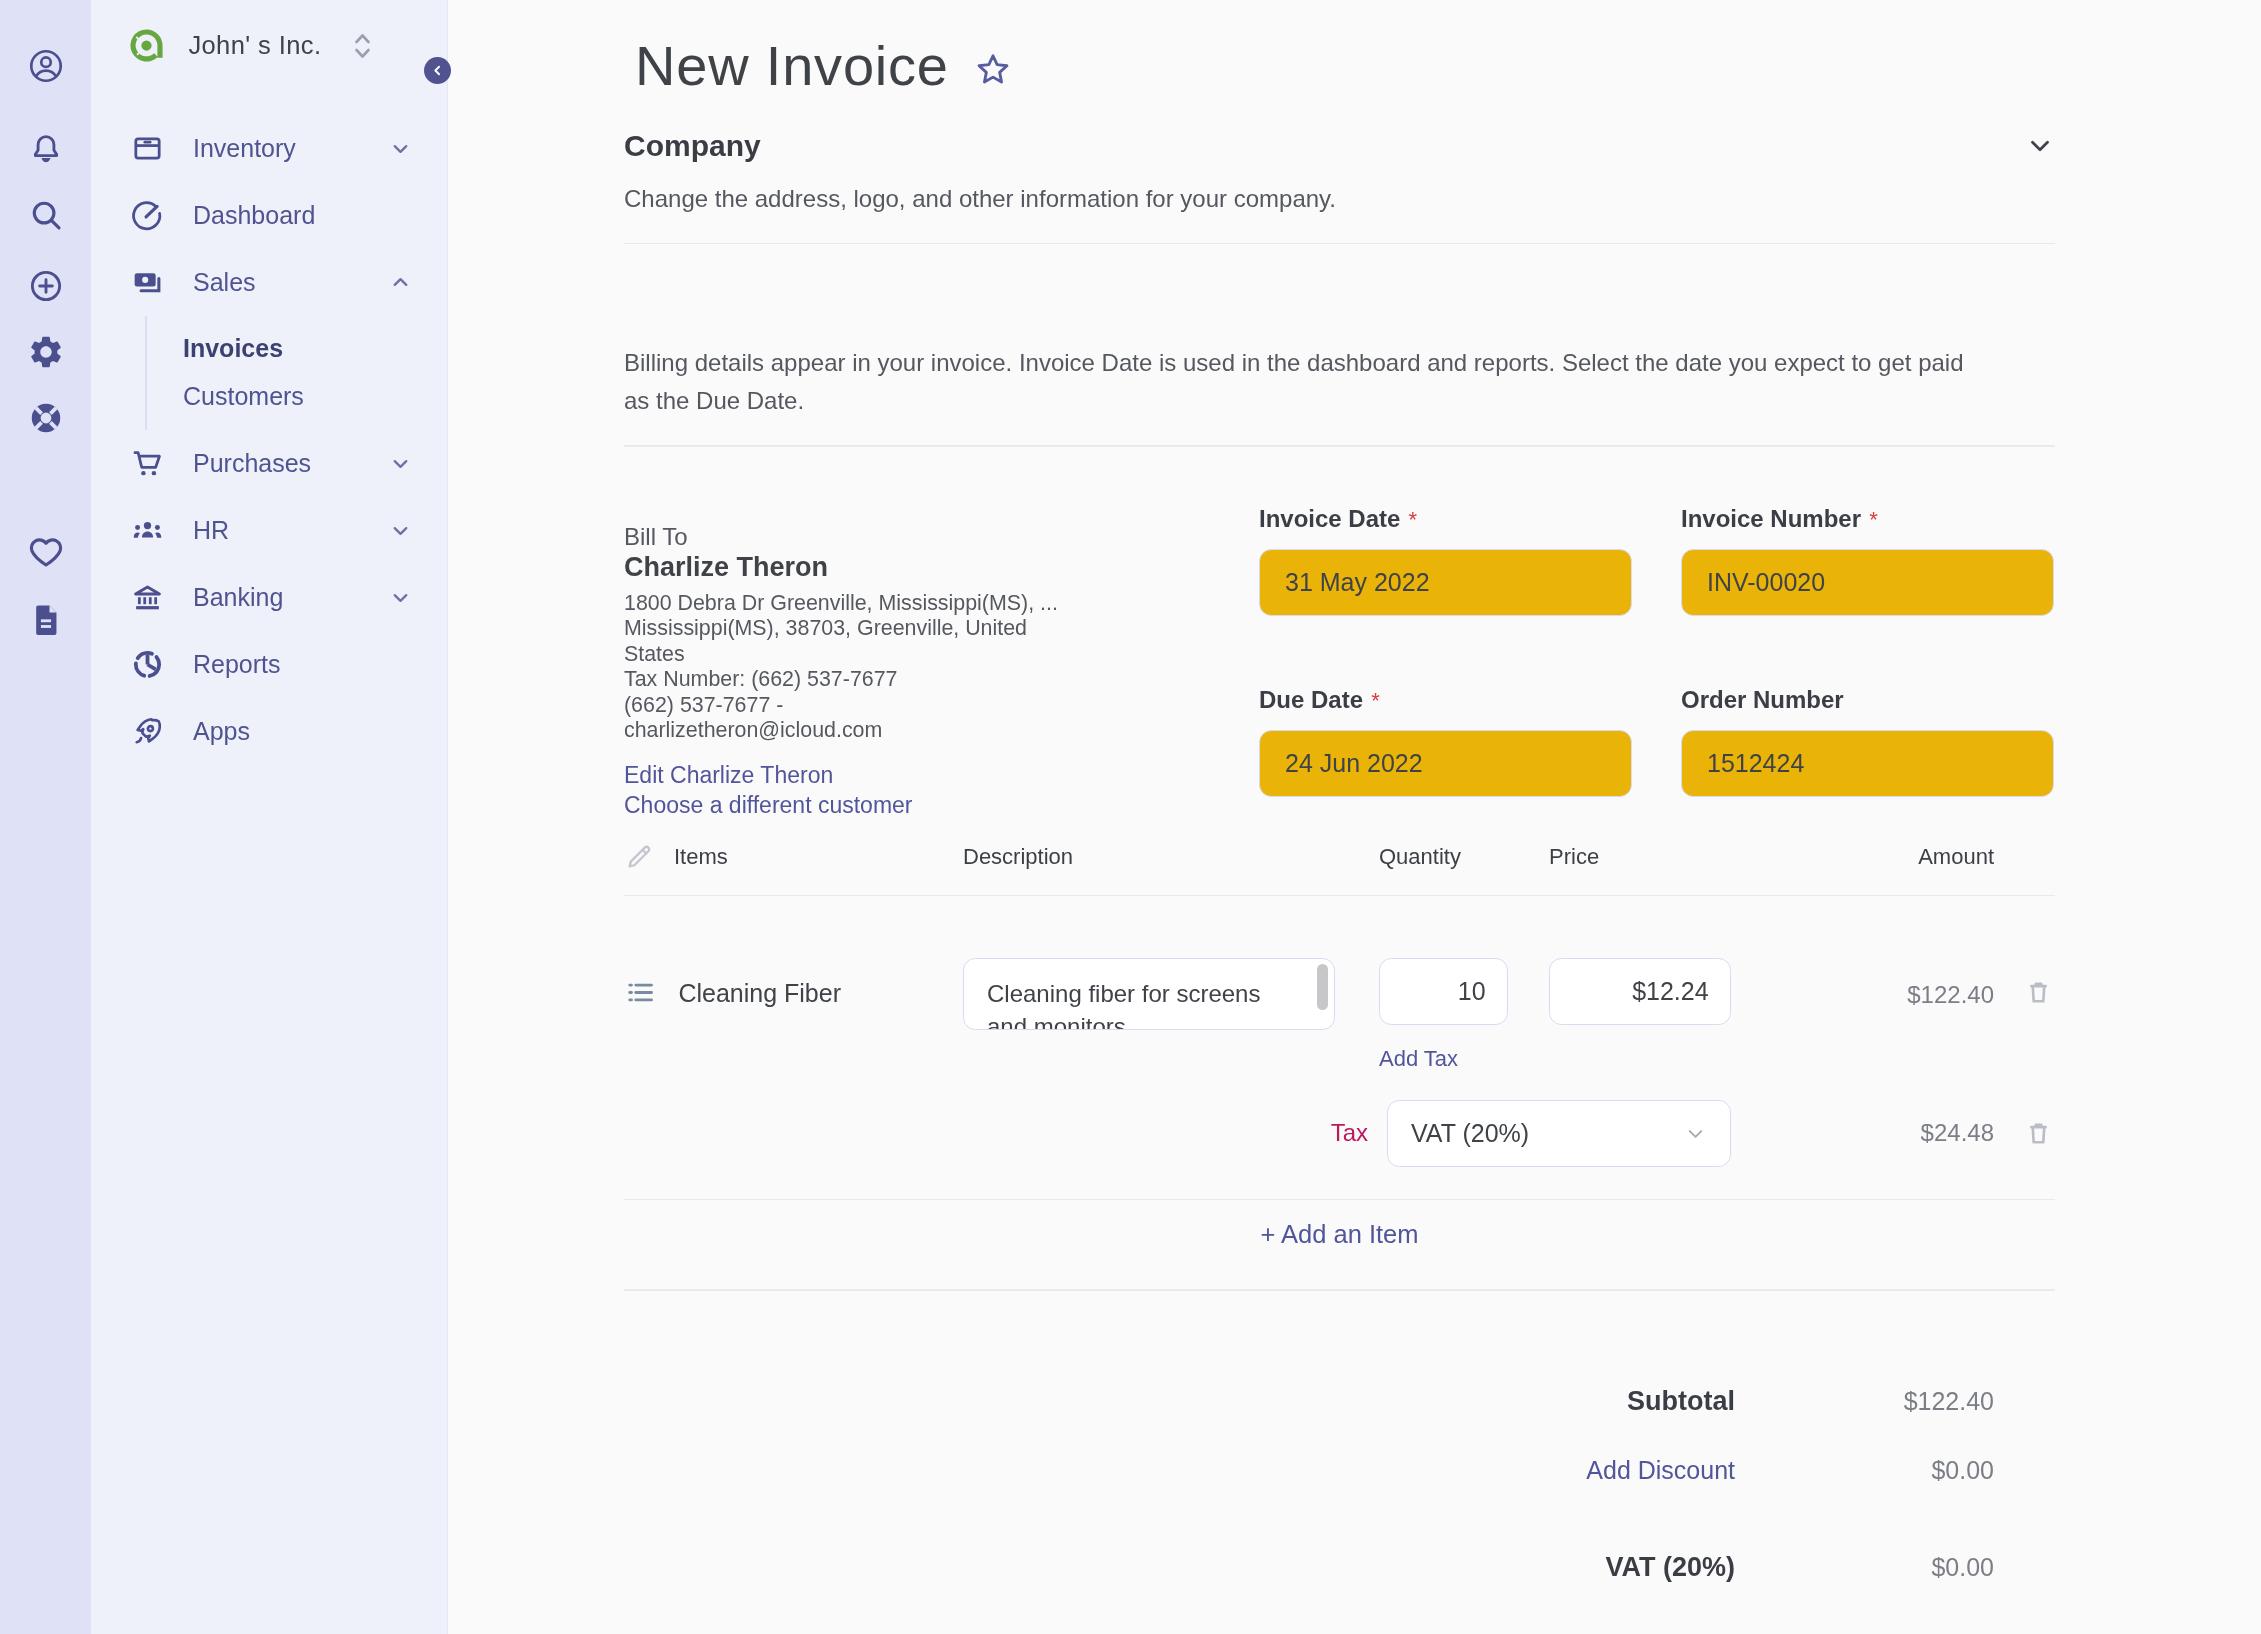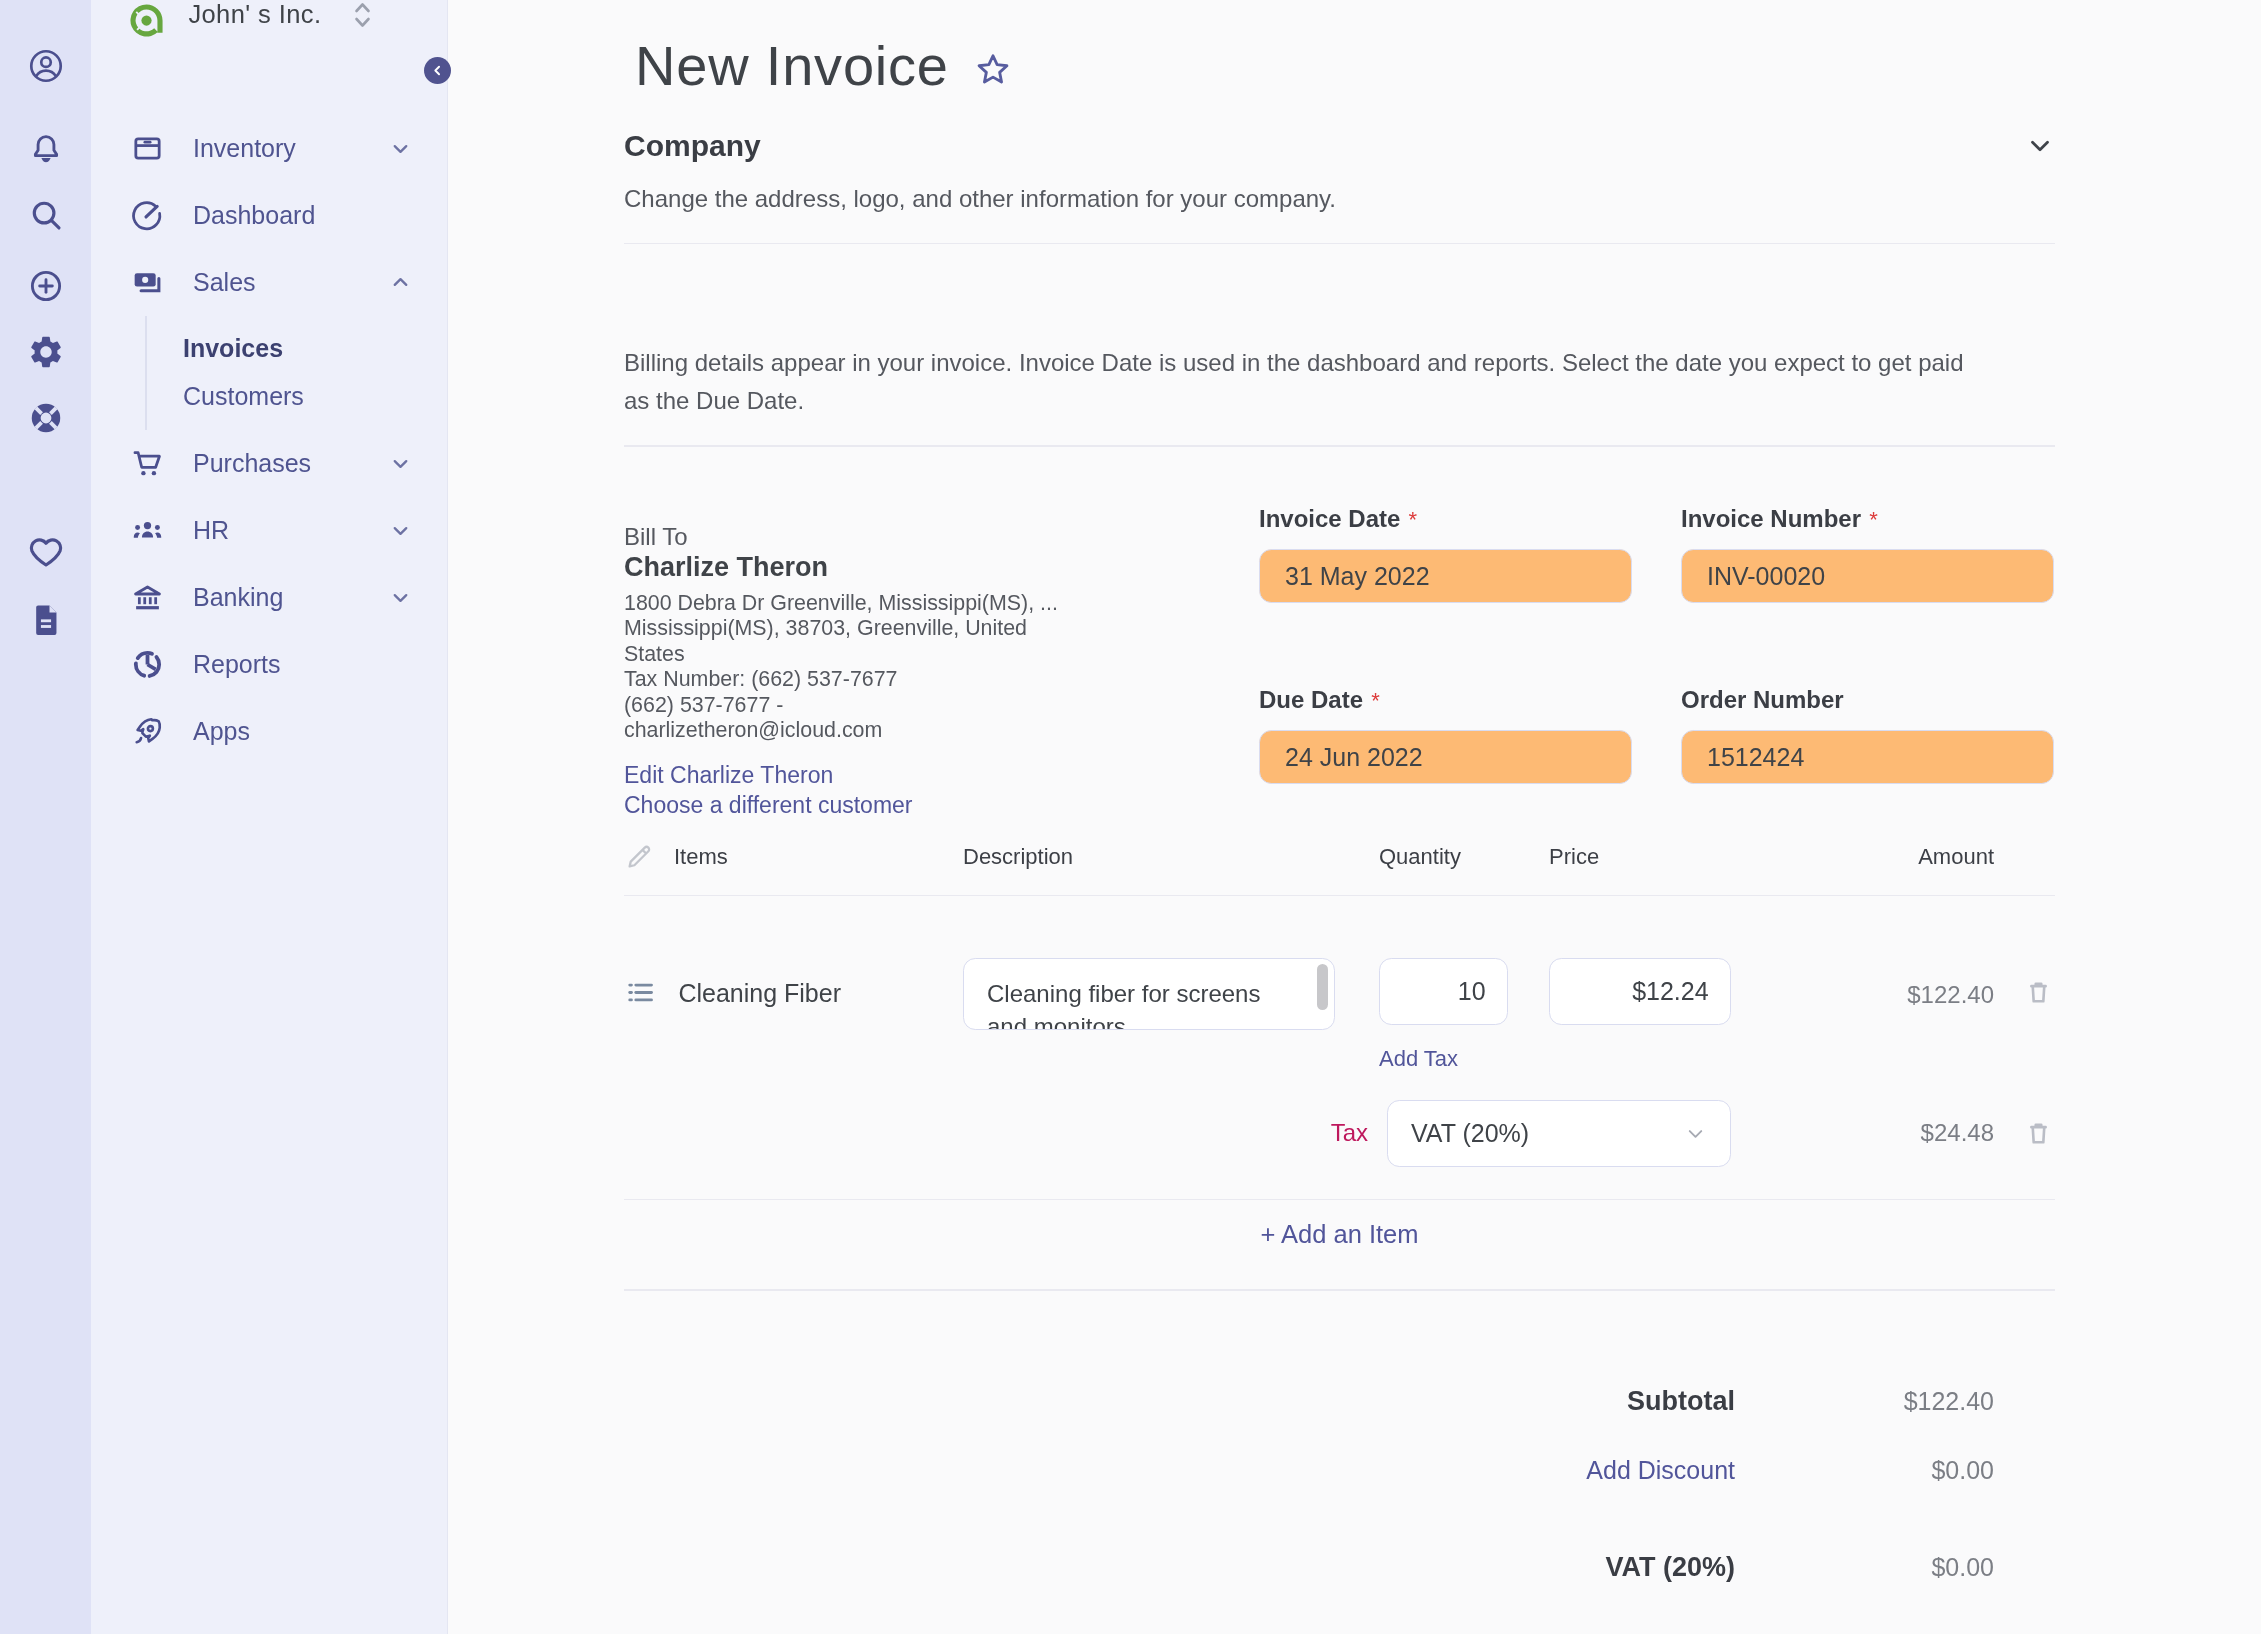--- a/index.html
+++ b/index.html
@@ -29,21 +29,21 @@
   .rail-btn:nth-child(8) { margin-top: 30px; }
 
   
   .sidebar {
     width: 357px; flex: 0 0 357px;
     background: #eef0fa;
     border-right: 0.8px solid #e4e6f2;
     position: relative;
   }
   .sidebar-header {
-    height: 91px; display: flex; 
+    height: 91px; display: flex; align-items: center;
     padding-left: 35px; position: relative;
   }
   .logo { width: 41px; height: 41px; flex: 0 0 41px; }
   .company-name {
     margin-left: 21.4px; font-size: 25.5px; color: #3f4348; letter-spacing: 0.4px;
   }
   .switcher-icon { position: absolute; right: 72px; width: 25px; height: 30px; color: #9ba0ad; cursor: pointer; }
   .switcher-icon svg { width: 25px; height: 30px; }
   .collapse-btn {
     position: absolute; top: 57px; right: -4.1px; z-index: 5;
@@ -99,23 +99,23 @@
   .req { color: #dd3b3b; margin-left: 8.2px; font-size: 22px; }
   .bill-to { margin-top: 18px; font-size: 24px; color: #55585f; }
   .cust-name { margin-top: 1px; font-size: 27px; font-weight: 700; color: #3f4348; }
   .cust-details { margin-top: 8.2px; font-size: 21.4px; line-height: 25.5px; color: #55585f; }
   .cust-links { margin-top: 16.5px; }
   .link { color: #51559a; cursor: pointer; text-decoration: none; display: inline-block; }
   .cust-links .link { font-size: 23px; line-height: 30px; display: block; }
 
   .fields-grid { display: grid; grid-template-columns: 373px 373px; column-gap: 49px; row-gap: 46px; }
   .field input {
-    margin-top: 16.5px; width: 100%; height: 54px;
+    margin-top: 16.5px; width: 100%; height: 67px;
     border: 1.6px solid #d9dcf0; border-radius: 12.3px;
-    background: #fdba74; padding: 0 25px; font-size: 25px; color: #3f4348;
+    background: #eab308; padding: 0 25px; font-size: 25px; color: #3f4348;
     font-family: "Liberation Sans", sans-serif; outline: none;
   }
 
   
   .items-header {
     margin-top: 21.4px; display: flex; align-items: center;
     font-size: 22px; color: #3c3f46;
     padding-bottom: 23px; border-bottom: 1.6px solid #e9e9f0;
   }
   .c1 { width: 339px; flex: 0 0 339px; display: flex; align-items: center; }

